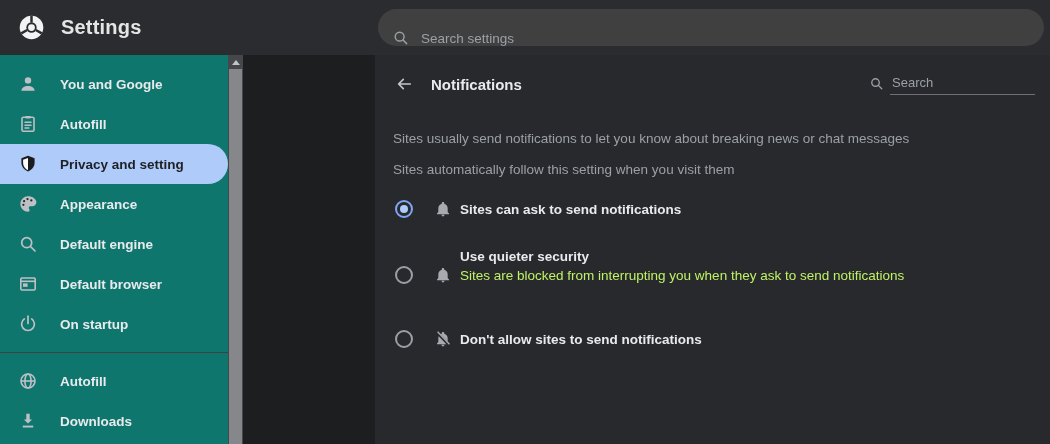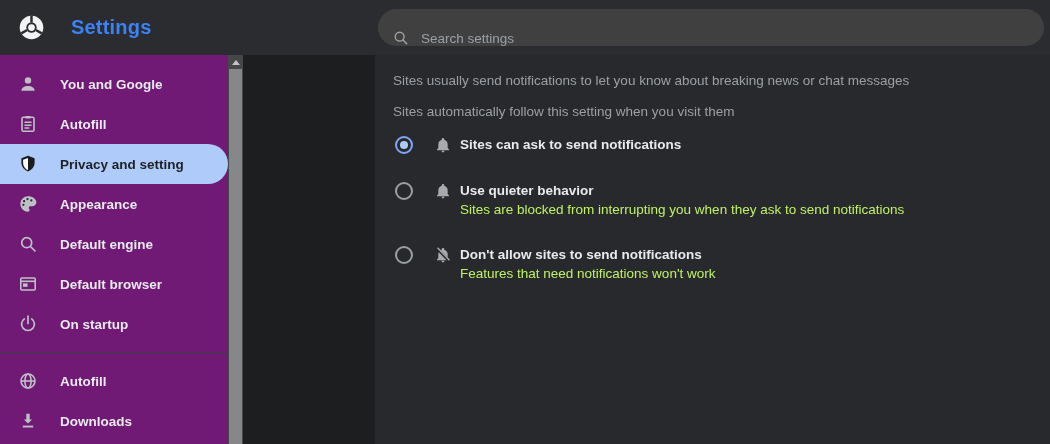--- a/index.html
+++ b/index.html
@@ -14,39 +14,39 @@
 
   
   .header {
     position: absolute; top:0; left:0; width:1050px; height:55px;
     background:#2b2c2f; display:flex; align-items:center;
     padding-left:18px;
   }
   .logo { width:27px; height:27px; display:block; }
   .app-title {
     font-size:20px; font-weight:600; letter-spacing:.2px;
-    color:#3b82f6; margin-left:26px;
+    color:#e5e5e5; margin-left:16px;
   }
   .search-pill {
     position:absolute; left:378px; right:6px; top:9px; height:37px;
     background:#404040; border-radius:19px;
     display:flex; align-items:flex-end; padding-left:14px;
   }
   .search-pill svg { flex:0 0 auto; }
   .search-pill input {
     flex:1; background:transparent; border:none; outline:none;
     color:#e8eaed; font-size:13.5px; margin-left:12px;
     font-family:"Liberation Sans", sans-serif;
   }
   input::placeholder { color:#9aa0a6; opacity:1; }
 
   
   .sidebar {
     position:absolute; top:55px; left:0; bottom:0; width:228px;
-    background:#701a75; padding-top:9px;
+    background:#0f766e; padding-top:9px;
   }
   .nav-item {
     height:40px; display:flex; align-items:center;
     padding-left:18px; cursor:pointer;
   }
   .nav-item .nav-icon { width:20px; height:20px; display:flex; }
   .nav-item .nav-label {
     margin-left:22px; font-size:13.5px; font-weight:600; color:#e8eaed;
     white-space:nowrap;
   }
@@ -91,21 +91,21 @@
     width:145px; background:transparent; border:none; outline:none;
     border-bottom:1px solid #6e7073; color:#e8eaed;
     font-size:13px; padding:2px 0 4px 2px; margin-left:6px;
     font-family:"Liberation Sans", sans-serif;
   }
 
   .desc { font-size:13.5px; line-height:16px; color:#9aa0a6; margin:18px 24px 0 18px; }
   .section-label { font-size:13.5px; font-weight:600; color:#bdc1c6; margin:34px 0 0 18px; line-height:16px; }
   .section-sub { font-size:13.5px; color:#9aa0a6; margin:15px 0 0 18px; line-height:16px; }
 
-  .option { display:flex; align-items:flex-start; padding-left:20px; cursor:pointer; }
+  .option { display:flex; align-items:flex-end; padding-left:20px; cursor:pointer; }
   .option.o1 { margin-top:16px; height:24px; }
   .option.o2 { margin-top:22px; height:44px; }
   .option.o3 { margin-top:20px; height:44px; }
   .radio {
     width:18px; height:18px; border-radius:50%;
     border:2px solid #9aa0a6; flex:0 0 auto;
     display:flex; align-items:center; justify-content:center;
   }
   .radio.checked { border-color:#7ea6f4; }
   .radio .dot { width:8px; height:8px; border-radius:50%; background:transparent; }
@@ -249,20 +249,36 @@
 
 <div class="scrollbar">
   <div class="scroll-up">
       <span class="tri"></span>
     </div>
   <div class="scroll-thumb"></div>
 </div>
 
 <div class="content">
 
+  <div class="content-header">
+    <span class="back-btn">
+      <svg viewBox="0 0 20 20" width="18" height="18">
+        <path d="M17 10H4M9.2 4.8 4 10l5.2 5.2" fill="none" stroke="#c4c7cb" stroke-width="1.8" stroke-linecap="round" stroke-linejoin="round"></path>
+      </svg>
+    </span>
+    <span class="content-title">Notifications</span>
+    <span class="spacer"></span>
+    <span class="mini-search">
+      <svg width="15" height="15" viewBox="0 0 20 20">
+        <circle cx="8.7" cy="8.7" r="5" fill="none" stroke="#9aa0a6" stroke-width="1.8"></circle>
+        <line x1="12.5" y1="12.5" x2="17" y2="17" stroke="#9aa0a6" stroke-width="1.8" stroke-linecap="round"></line>
+      </svg>
+      <input type="text" placeholder="Search" style="">
+    </span>
+  </div>
 
   <p class="desc">Sites usually send notifications to let you know about breaking news or chat messages</p>
 
   <p class="section-sub">Sites automatically follow this setting when you visit them</p>
 
   <div class="option o1">
     <span class="radio checked">
         <span class="dot"></span>
       </span>
     <span class="opt-icon">
@@ -278,35 +294,34 @@
   <div class="option o2">
     <span class="radio">
         <span class="dot"></span>
       </span>
     <span class="opt-icon">
       <svg viewBox="0 0 20 20" width="18" height="18">
         <path d="M10 18.2c.95 0 1.7-.75 1.7-1.7H8.3c0 .95.75 1.7 1.7 1.7zM15.2 13.4v-4c0-2.6-1.4-4.7-3.8-5.3v-.6c0-.77-.63-1.4-1.4-1.4s-1.4.63-1.4 1.4v.6C6.2 4.7 4.8 6.8 4.8 9.4v4l-1.5 1.5v.8h13.4v-.8z" fill="#a7abb0"></path>
       </svg>
     </span>
     <div class="opt-text">
-      <div class="opt-title">Use quieter behavior</div>
+      <div class="opt-title">Use quieter security</div>
       <div class="opt-sub">Sites are blocked from interrupting you when they ask to send notifications</div>
     </div>
   </div>
 
   <div class="option o3">
     <span class="radio">
         <span class="dot"></span>
       </span>
     <span class="opt-icon">
       <svg viewBox="0 0 20 20" width="18" height="18">
         <path d="M10 18.2c.95 0 1.7-.75 1.7-1.7H8.3c0 .95.75 1.7 1.7 1.7zM15.2 13.4v-4c0-2.6-1.4-4.7-3.8-5.3v-.6c0-.77-.63-1.4-1.4-1.4s-1.4.63-1.4 1.4v.6C6.2 4.7 4.8 6.8 4.8 9.4v4l-1.5 1.5v.8h13.4v-.8z" fill="#a7abb0"></path>
         <line x1="3.2" y1="2.4" x2="16.8" y2="16.6" stroke="#28292c" stroke-width="3.2"></line>
         <line x1="4" y1="2" x2="17.2" y2="15.8" stroke="#a7abb0" stroke-width="1.6"></line>
       </svg>
     </span>
     <div class="opt-text">
       <div class="opt-title">Don't allow sites to send notifications</div>
-      <div class="opt-sub">Features that need notifications won't work</div>
     </div>
   </div>
 
 </div>
 
 </body></html>

